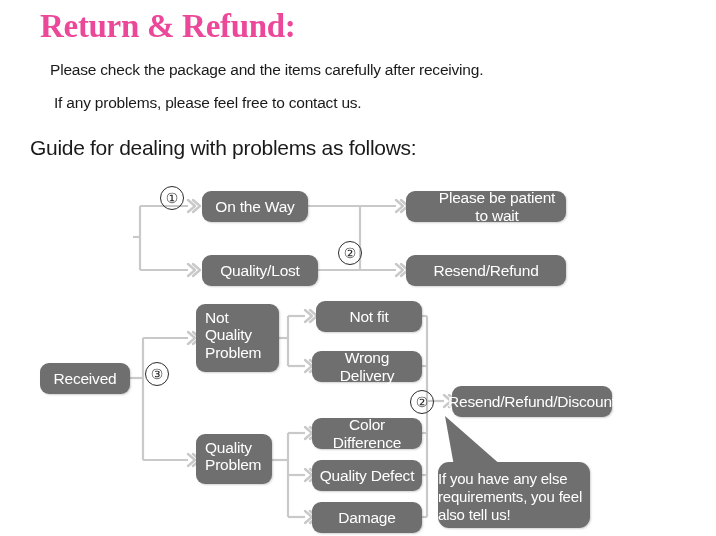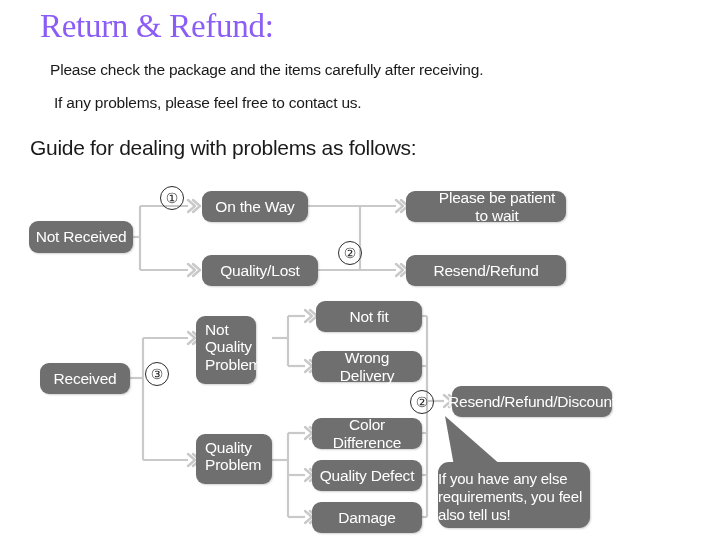--- a/index.html
+++ b/index.html
@@ -9,24 +9,24 @@
     font-family:"Liberation Sans", sans-serif;
     overflow:hidden;
     position:relative;
   }
   #root{position:relative;width:716px;height:536px;}
 
   
   .title{
     position:absolute;left:40px;top:8px;
     font-family:"Liberation Serif", serif;
-    font-weight:normal;
+    font-weight:bold;
     font-size:33px;
     letter-spacing:-0.3px;
-    color:#8b5cf6;
+    color:#ec4899;
     white-space:nowrap;
   }
   .lead{
     position:absolute;
     font-size:15.5px;
     color:#1a1a1a;
     white-space:nowrap;
     letter-spacing:-0.2px;
   }
   .lead1{left:50px;top:61px;}
@@ -156,33 +156,32 @@
         <use href="#ah" x="188" y="460"></use>
         <use href="#ah" x="305" y="316"></use>
         <use href="#ah" x="305" y="366"></use>
         <use href="#ah" x="305" y="433"></use>
         <use href="#ah" x="305" y="475"></use>
         <use href="#ah" x="305" y="517"></use>
         <use href="#ah" x="444" y="401"></use>
       </g>
     </svg>
 
-    <div class="node" style="left:29px;top:221px;width:104px;height:32px;">Not Received</div>
 
     <div class="node" style="left:202px;top:191px;width:106px;height:31px;">On the Way</div>
 
     <div class="node" style="left:202px;top:255px;width:116px;height:31px;">Quality/Lost</div>
 
     <div class="node" style="left:406px;top:191px;width:160px;height:31px;padding-left:28px;">Please be patient to wait</div>
 
     <div class="node" style="left:406px;top:255px;width:160px;height:31px;">Resend/Refund</div>
 
     <div class="node" style="left:40px;top:363px;width:90px;height:31px;">Received</div>
 
-    <div class="node multi" style="left:196px;top:304px;width:60px;height:68px;margin-top:12px;">
+    <div class="node multi" style="left:196px;top:304px;width:83px;height:68px;">
       <span>Not</span>
       <span>Quality</span>
       <span>Problem</span>
     </div>
 
     <div class="node" style="left:316px;top:301px;width:106px;height:31px;">Not fit</div>
 
     <div class="node" style="left:312px;top:351px;width:110px;height:31px;">Wrong Delivery</div>
 
     <div class="node multi" style="left:196px;top:434px;width:76px;height:50px;">

